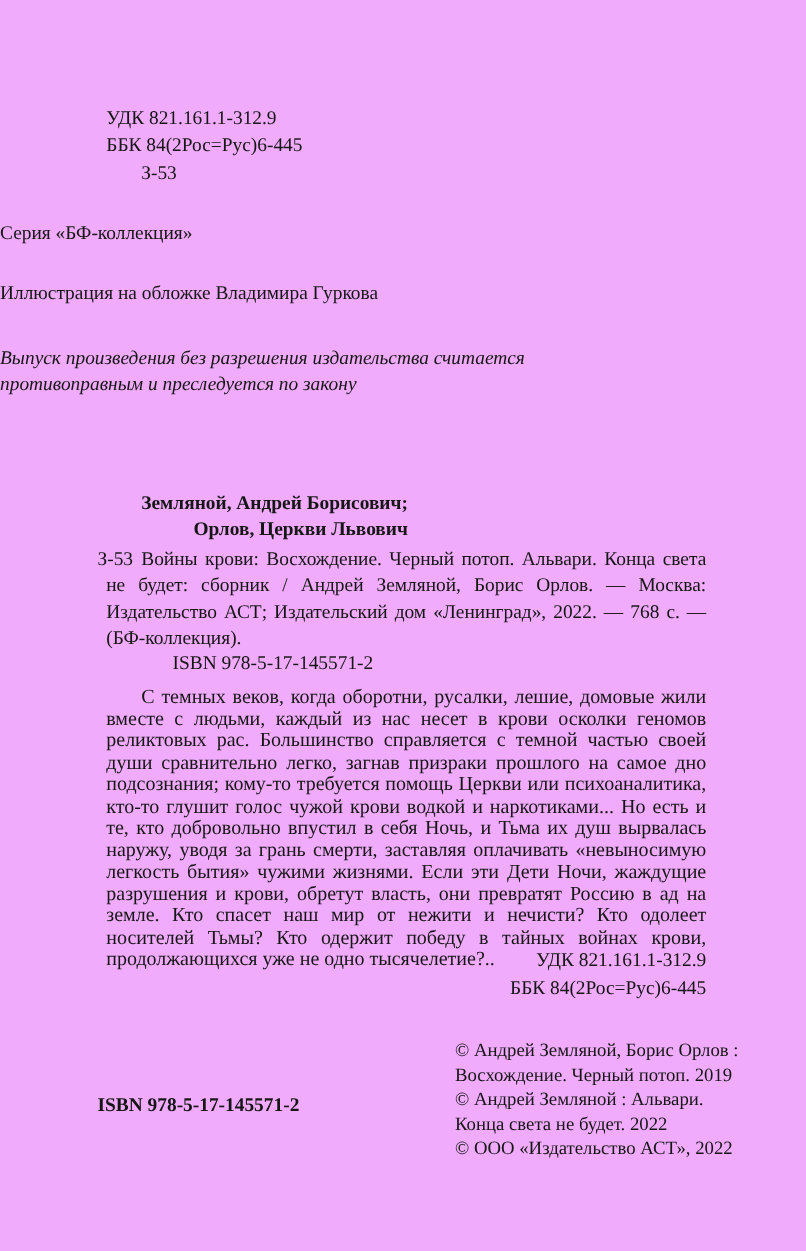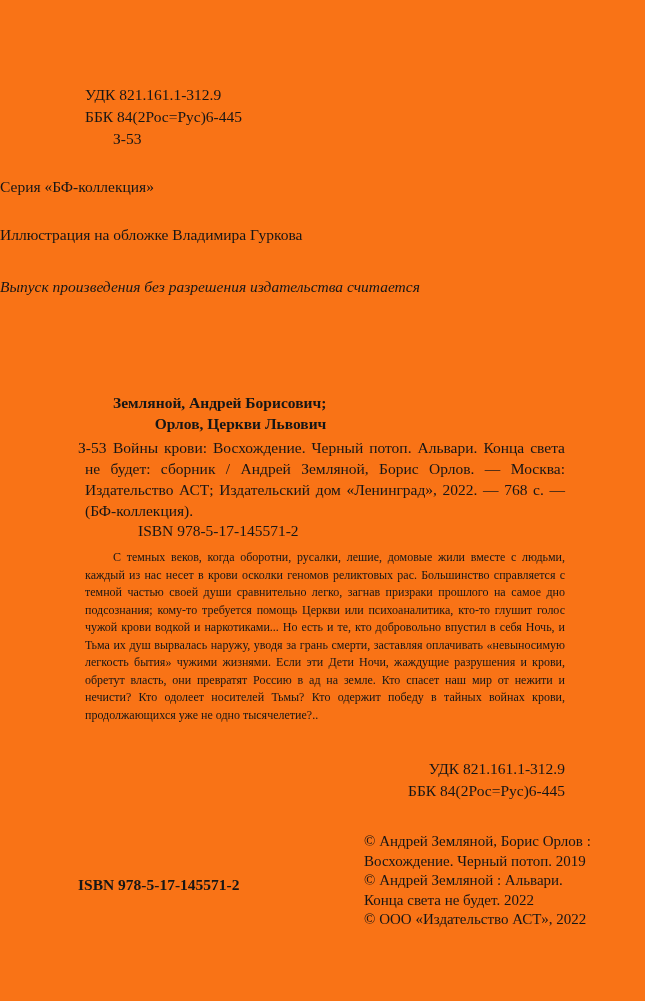--- a/index.html
+++ b/index.html
@@ -4,21 +4,21 @@
 <style>
   html, body {
     margin: 0;
     padding: 0;
     background: #ffffff;
   }
   .page {
     position: relative;
     width: 645px;
     height: 1001px;
-    background: #f97316;
+    background: #f0abfc;
     font-family: "Liberation Serif", "DejaVu Serif", serif;
     color: #161616;
     font-size: 15.5px;
     overflow: hidden;
   }
   .top-codes {
     position: absolute;
     left: 85px;
     top: 84px;
     line-height: 22px;
@@ -69,21 +69,21 @@
     top: 520px;
     line-height: 21px;
   }
   .annotation {
     position: absolute;
     left: 85px;
     top: 549px;
     width: 480px;
     text-align: justify;
     text-indent: 28px;
-    font-size: 12px;
+    font-size: 16px;
     line-height: 17.5px;
   }
   .italic { }
   .bottom-codes {
     position: absolute;
     right: 80px;
     top: 758px;
     text-align: right;
     line-height: 22px;
     white-space: nowrap;
@@ -117,20 +117,21 @@
   </div>
 
   <div class="centered series-line">Серия «БФ-коллекция»</div>
 
   <div class="centered illustration-line">
     <span>Иллюстрация на обложке </span><span class="italic">Владимира Гуркова</span>
   </div>
 
   <div class="centered warning-block">
     <div>Выпуск произведения без разрешения издательства считается</div>
+    <div>противоправным и преследуется по закону</div>
   </div>
 
   <div class="authors-block">
     <div>Земляной, Андрей Борисович;</div>
     <div>Орлов, Церкви Львович</div>
   </div>
 
   <div class="catalog-entry">
     <span class="entry-code">З-53</span>
     <span>Войны крови: Восхождение. Черный потоп. Альвари. Конца света не будет: сборник / Андрей Земляной, Борис Орлов. — Москва: Издательство АСТ; Издательский дом «Ленинград», 2022. — 768 с. — (БФ-коллекция).</span>

